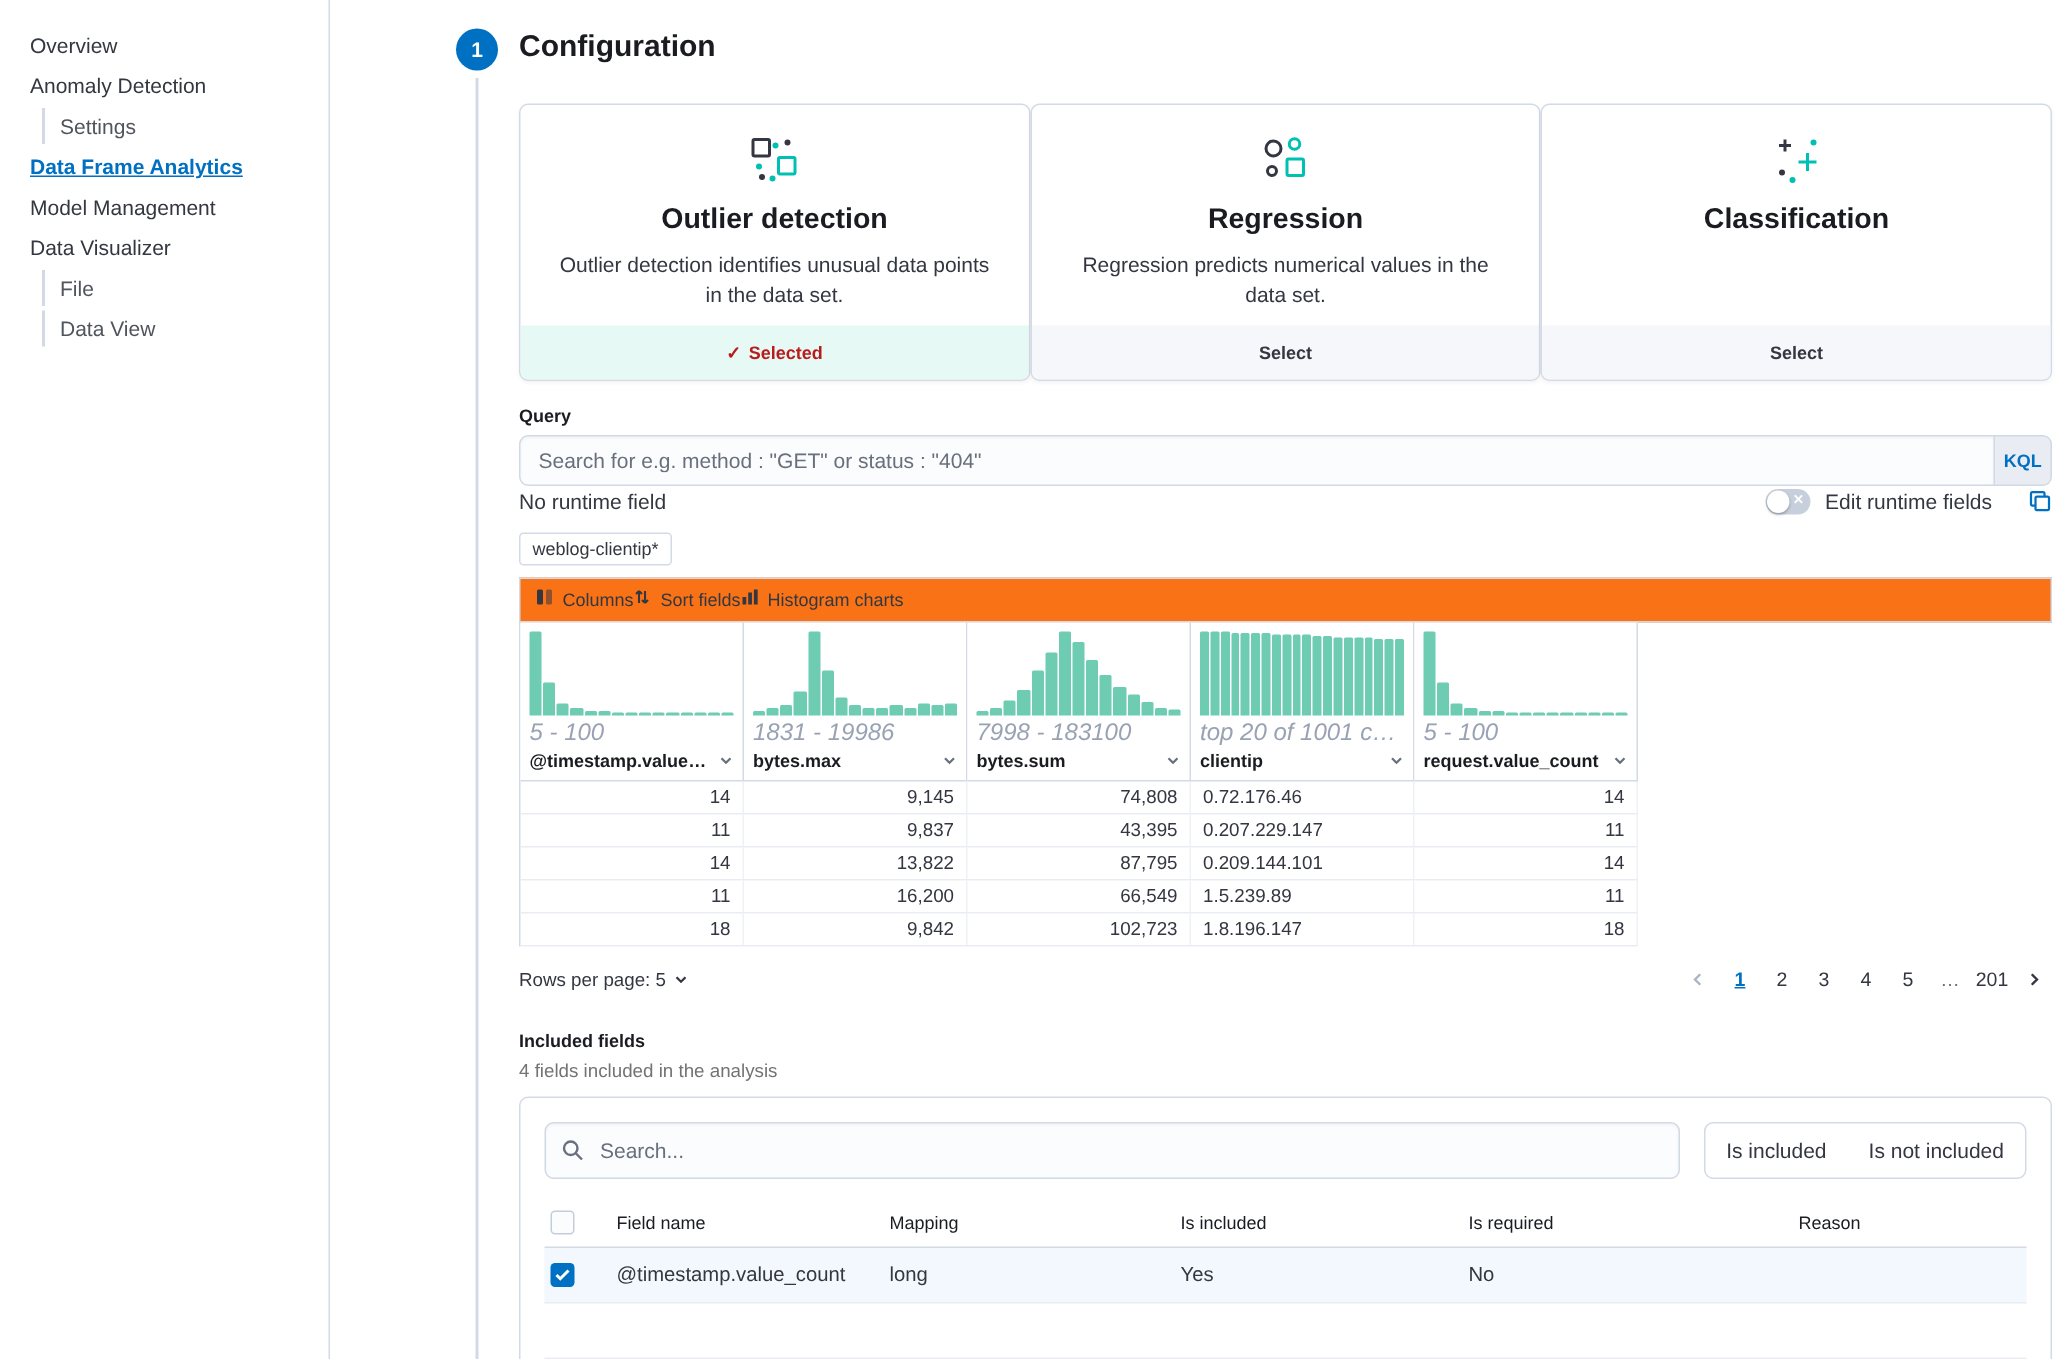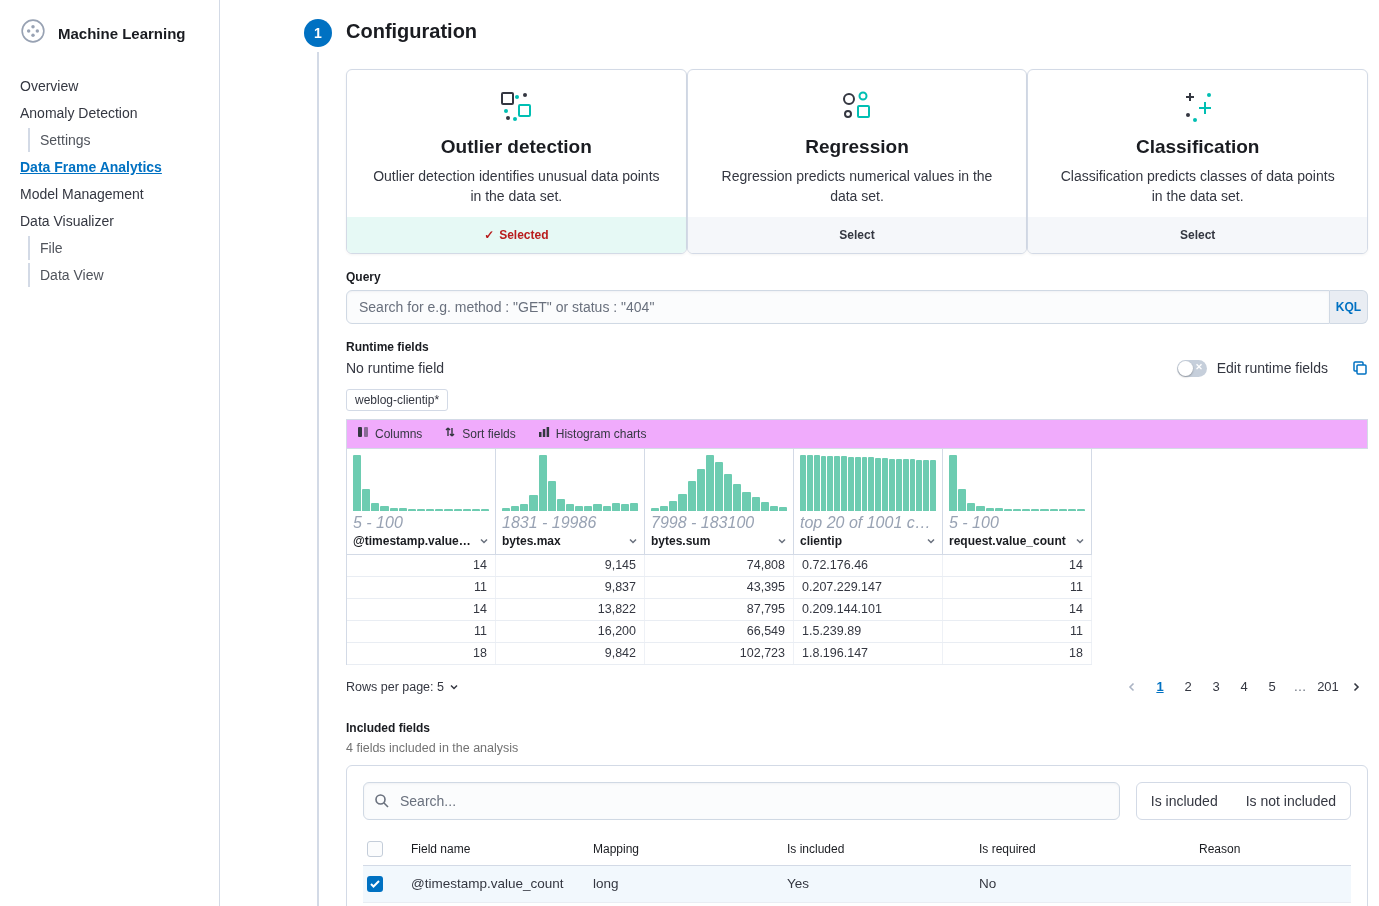--- a/index.html
+++ b/index.html
@@ -46,21 +46,21 @@
   .switch{width:30px;height:17px;border-radius:9px;background:#c6cfdb;position:relative;display:inline-block;cursor:pointer}
   .switch .knob{position:absolute;left:1px;top:1px;width:15px;height:15px;border-radius:50%;background:#fff;box-shadow:0 1px 2px rgba(0,0,0,.3)}
   .switch .x{position:absolute;right:4px;top:3px;font-size:9px;color:#fff;font-weight:700;line-height:1}
   .runtime-edit-label{font-size:14px;color:#343741}
   .copy-btn{margin-left:14px;cursor:pointer;display:flex}
 
   
   .index-chip{display:inline-block;margin-top:12px;border:1px solid #d3dae6;border-radius:3px;padding:3px 8px;font-size:12px;color:#343741;background:#fff}
 
   
-  .grid-toolbar{margin-top:8px;border:1px solid #d3dae6;height:30px;display:flex;align-items:center;gap:22px;padding:0 10px;background:#f0abfc}
+  .grid-toolbar{margin-top:8px;border:1px solid #d3dae6;height:30px;display:flex;align-items:center;padding:0 10px;background:#f97316}
   .tool-btn{display:flex;align-items:center;gap:6px;font-size:12px;color:#343741;cursor:pointer}
   .grid-table{border-left:1px solid #d3dae6;width:746px}
   .grid-header{display:flex}
   .gcol{width:149px;border-right:1px solid #d3dae6;border-bottom:1px solid #d3dae6;background:#fff}
   .hist{height:62px;display:flex;align-items:flex-end;gap:1px;padding:6px 6px 0}
   .hist .bar{flex:1;background:#6dccb1;border-radius:1px 1px 0 0;min-height:2px}
   .col-range{font-size:16px;font-style:italic;color:#98a2b3;padding:3px 6px 0;white-space:nowrap;overflow:hidden;text-overflow:ellipsis}
   .col-name{display:flex;align-items:center;justify-content:space-between;gap:4px;font-size:12px;font-weight:700;color:#1a1c21;padding:2px 6px 6px;cursor:pointer}
   .col-name span{white-space:nowrap;overflow:hidden;text-overflow:ellipsis}
   .col-name svg{flex:none}
@@ -102,32 +102,20 @@
   .fc-reason{flex:1}
   .fcell{font-size:13.5px;color:#343741}
   .checkbox{width:16px;height:16px;border-radius:3px;display:flex;align-items:center;justify-content:center;cursor:pointer}
   .checkbox.unchecked{border:1px solid #c4cdd9;background:#fbfcfd}
   .checkbox.checked{background:#0071c2}
 </style>
 </head>
 <body>
 
 <aside class="sidebar">
-  <div class="sidebar-header">
-    <span>
-      <svg width="26" height="26" viewBox="0 0 24 24">
-          <circle cx="12" cy="12" r="10" fill="none" stroke="#98a2b3" stroke-width="1.5"></circle>
-          <circle cx="8" cy="12" r="1.6" fill="#98a2b3"></circle>
-          <circle cx="12" cy="8" r="1.6" fill="#98a2b3"></circle>
-          <circle cx="16" cy="12" r="1.6" fill="#98a2b3"></circle>
-          <circle cx="12" cy="16" r="1.6" fill="#98a2b3"></circle>
-        </svg>
-    </span>
-    <span class="sidebar-title">Machine Learning</span>
-  </div>
   <nav class="nav">
     <div class="nav-item">Overview</div>
     <div class="nav-item">Anomaly Detection</div>
     <div class="nav-item indent">Settings</div>
     <div class="nav-item active">Data Frame Analytics</div>
     <div class="nav-item">Model Management</div>
     <div class="nav-item">Data Visualizer</div>
     <div class="nav-item indent">File</div>
     <div class="nav-item indent">Data View</div>
   </nav>
@@ -180,33 +168,31 @@
         <div class="card-icon">
           <svg width="34" height="34" viewBox="0 0 34 34" fill="none">
               <path d="M9 3v8M5 7h8" stroke="#343741" stroke-width="2"></path>
               <path d="M24 12v12M18 18h12" stroke="#00bfb3" stroke-width="2"></path>
               <circle cx="7" cy="25" r="2" fill="#343741"></circle>
               <circle cx="28" cy="5" r="2" fill="#00bfb3"></circle>
               <circle cx="14" cy="30" r="2" fill="#00bfb3"></circle>
             </svg>
         </div>
         <div class="card-title">Classification</div>
-        <div class="card-desc">Classification predicts classes of data points in the data set.</div>
       </div>
       <div class="card-footer"><span>Select</span></div>
     </div>
   </div>
 
   <div class="field-label">Query</div>
   <div class="query-row">
     <input class="text-input" type="text" placeholder="Search for e.g. method : &quot;GET&quot; or status : &quot;404&quot;" style="">
     <div class="kql-append">KQL</div>
   </div>
 
-  <div class="field-label">Runtime fields</div>
   <div class="runtime-row">
     <span class="runtime-status">No runtime field</span>
     <span class="runtime-right">
       <span class="switch">
         <span class="knob"></span>
         <span class="x">✕</span>
       </span>
       <span class="runtime-edit-label">Edit runtime fields</span>
       <span class="copy-btn">
         <svg width="16" height="16" viewBox="0 0 16 16" fill="none" stroke="#0071c2" stroke-width="1.5">

